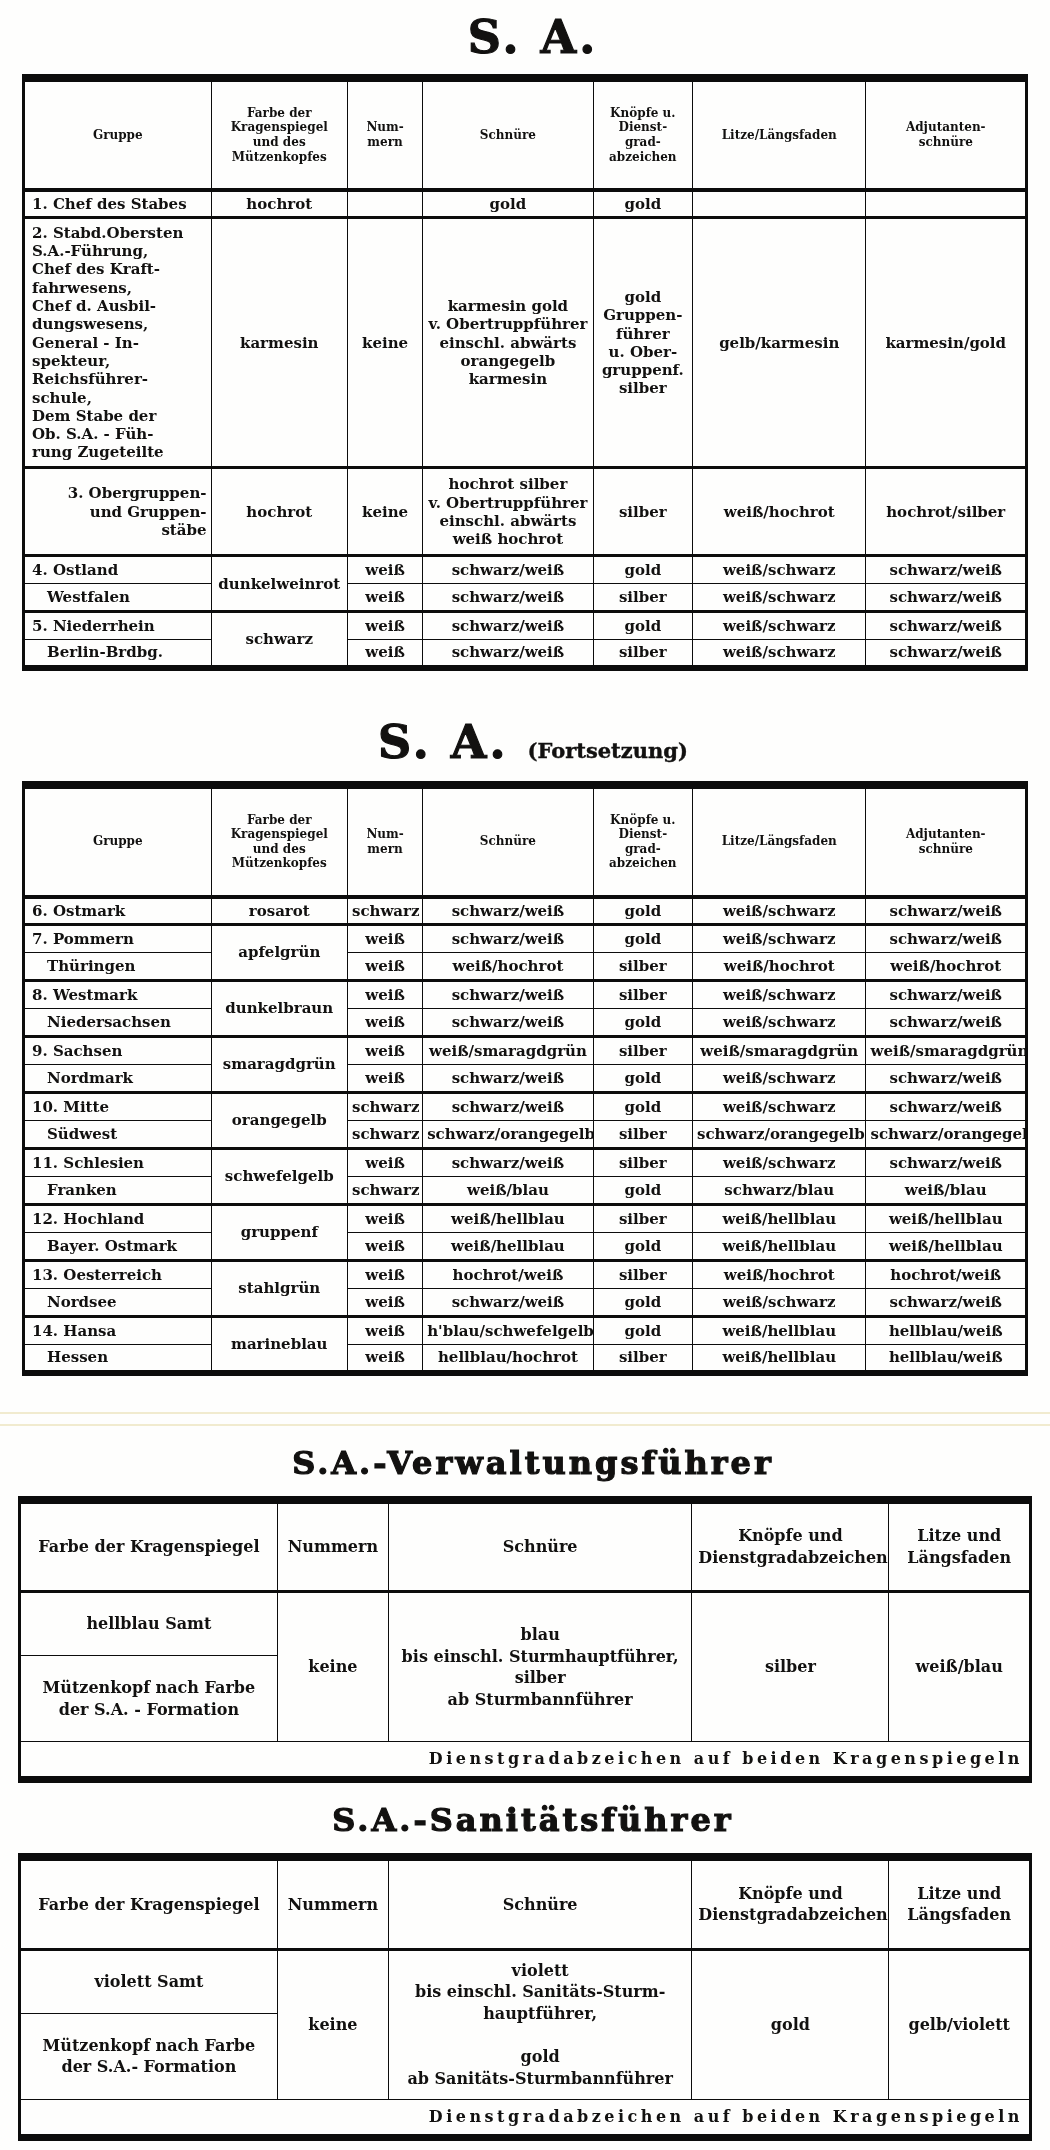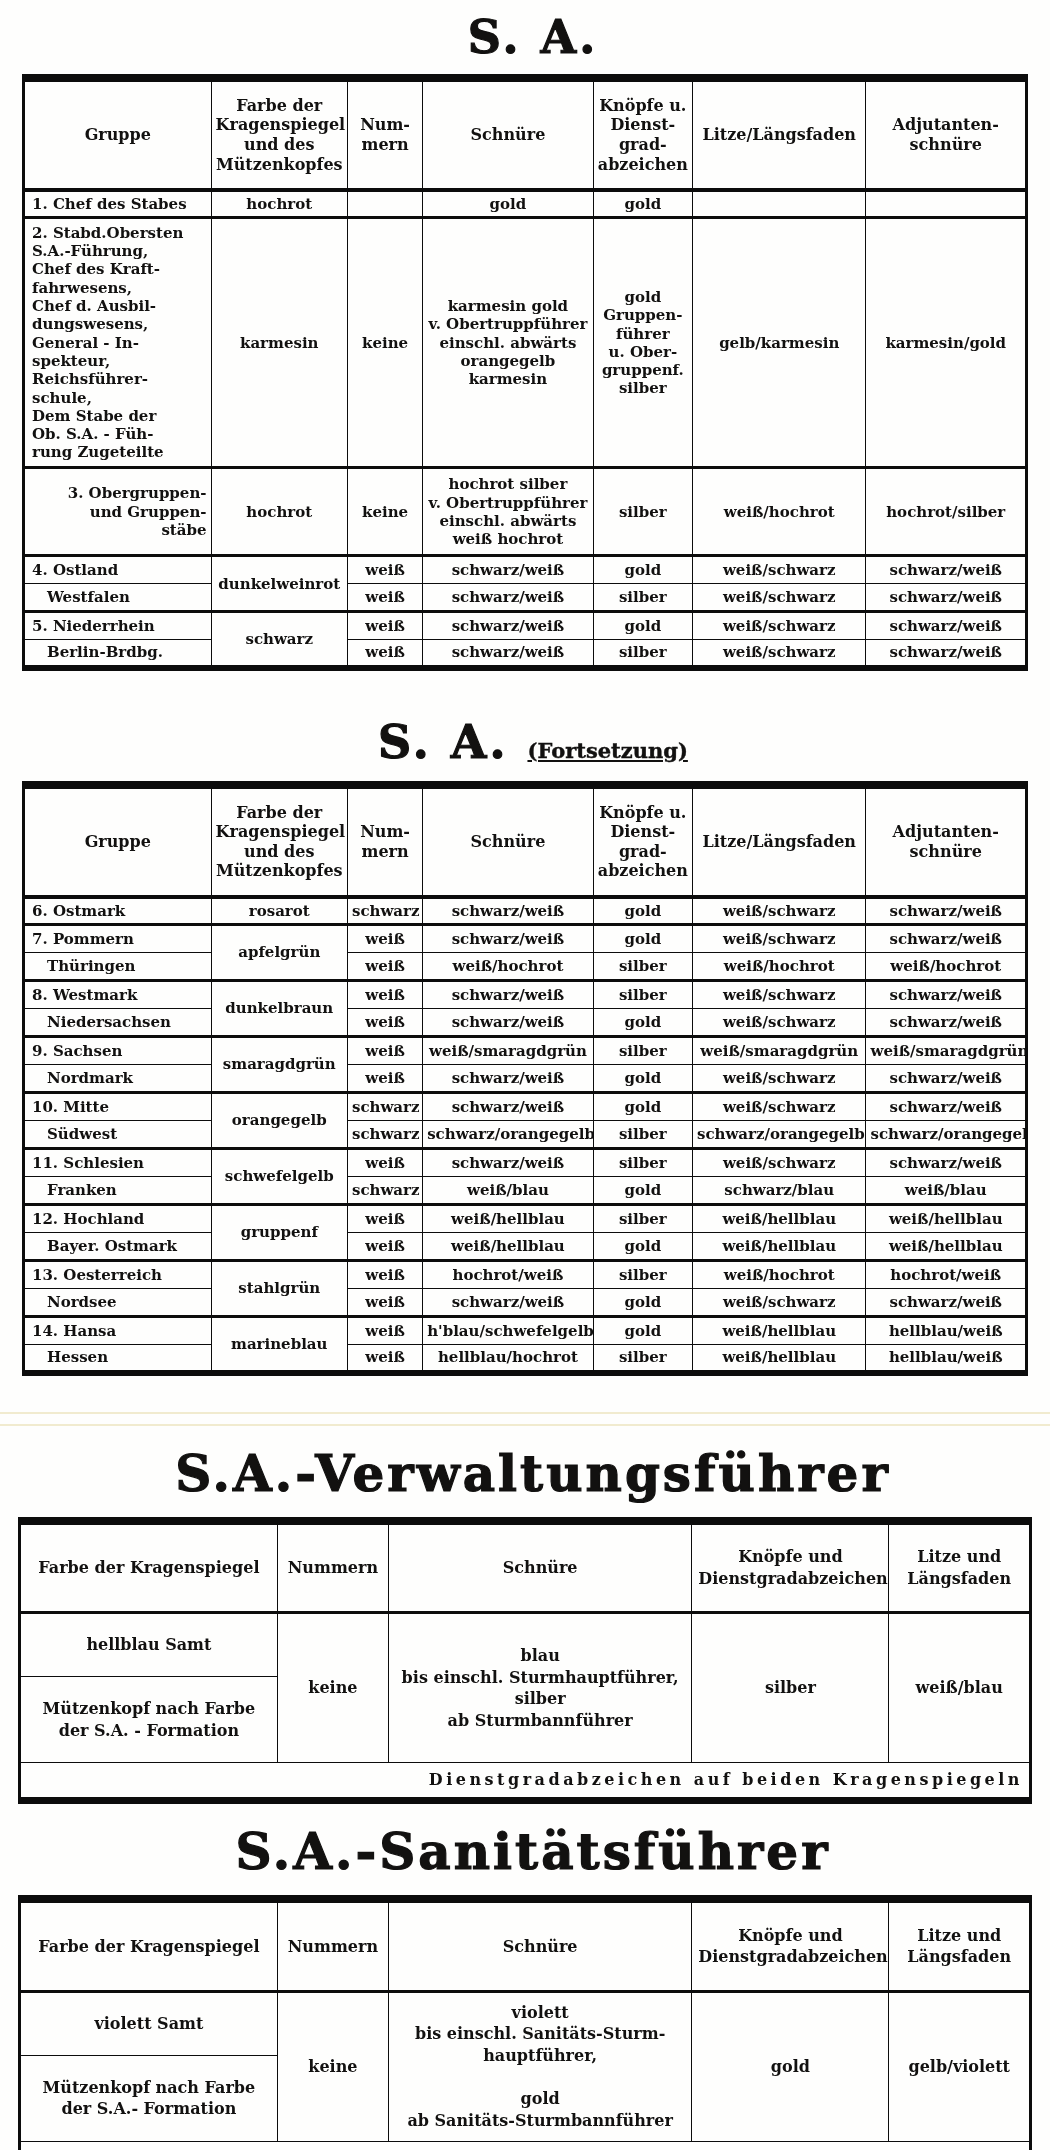--- a/index.html
+++ b/index.html
@@ -17,26 +17,25 @@
     font-weight: bold;
     font-size: 46px;
     letter-spacing: 3px;
     margin: 4px 0 10px 0;
     padding-left: 16px;
     -webkit-text-stroke: 1.2px #121110;
   }
   .doc-title .suffix {
     font-size: 21px;
     letter-spacing: 0;
-    text-decoration: underline;
     -webkit-text-stroke: 0.4px #121110;
   }
   .doc-title.mid { margin-top: 44px; margin-bottom: 12px; }
   .doc-title.big {
-    font-size: 50px;
+    font-size: 32px;
     margin-top: 18px; margin-bottom: 14px;
   }
 
   .page-divider {
     margin: 36px 0 2px 0;
     height: 14px;
     border-top: 2px solid #f1ebcf;
     border-bottom: 2px solid #f1ebcf;
   }
 
@@ -55,21 +54,21 @@
     font-size: 15px;
     line-height: 1.22;
     padding: 3px 4px;
     text-align: center;
     vertical-align: middle;
     white-space: pre-line;
     overflow: hidden;
   }
   table.sa thead th {
     height: 112px;
-    font-size: 16px;
+    font-size: 12px;
     border-bottom: 4px solid #0c0c0c;
   }
   table.sa td.gruppe { text-align: left; padding-left: 7px; }
   table.sa td.gruppe.sub { padding-left: 22px; }
   table.sa tr.gs > td { border-top: 3.2px solid #0c0c0c; }
   table.sa td.tall { height: 250px; vertical-align: middle; }
   table.sa td.med  { height: 88px; text-align: right; }
   table.sa tr.thin > td { height: 28px; padding-top: 1px; padding-bottom: 1px; }
 
   

